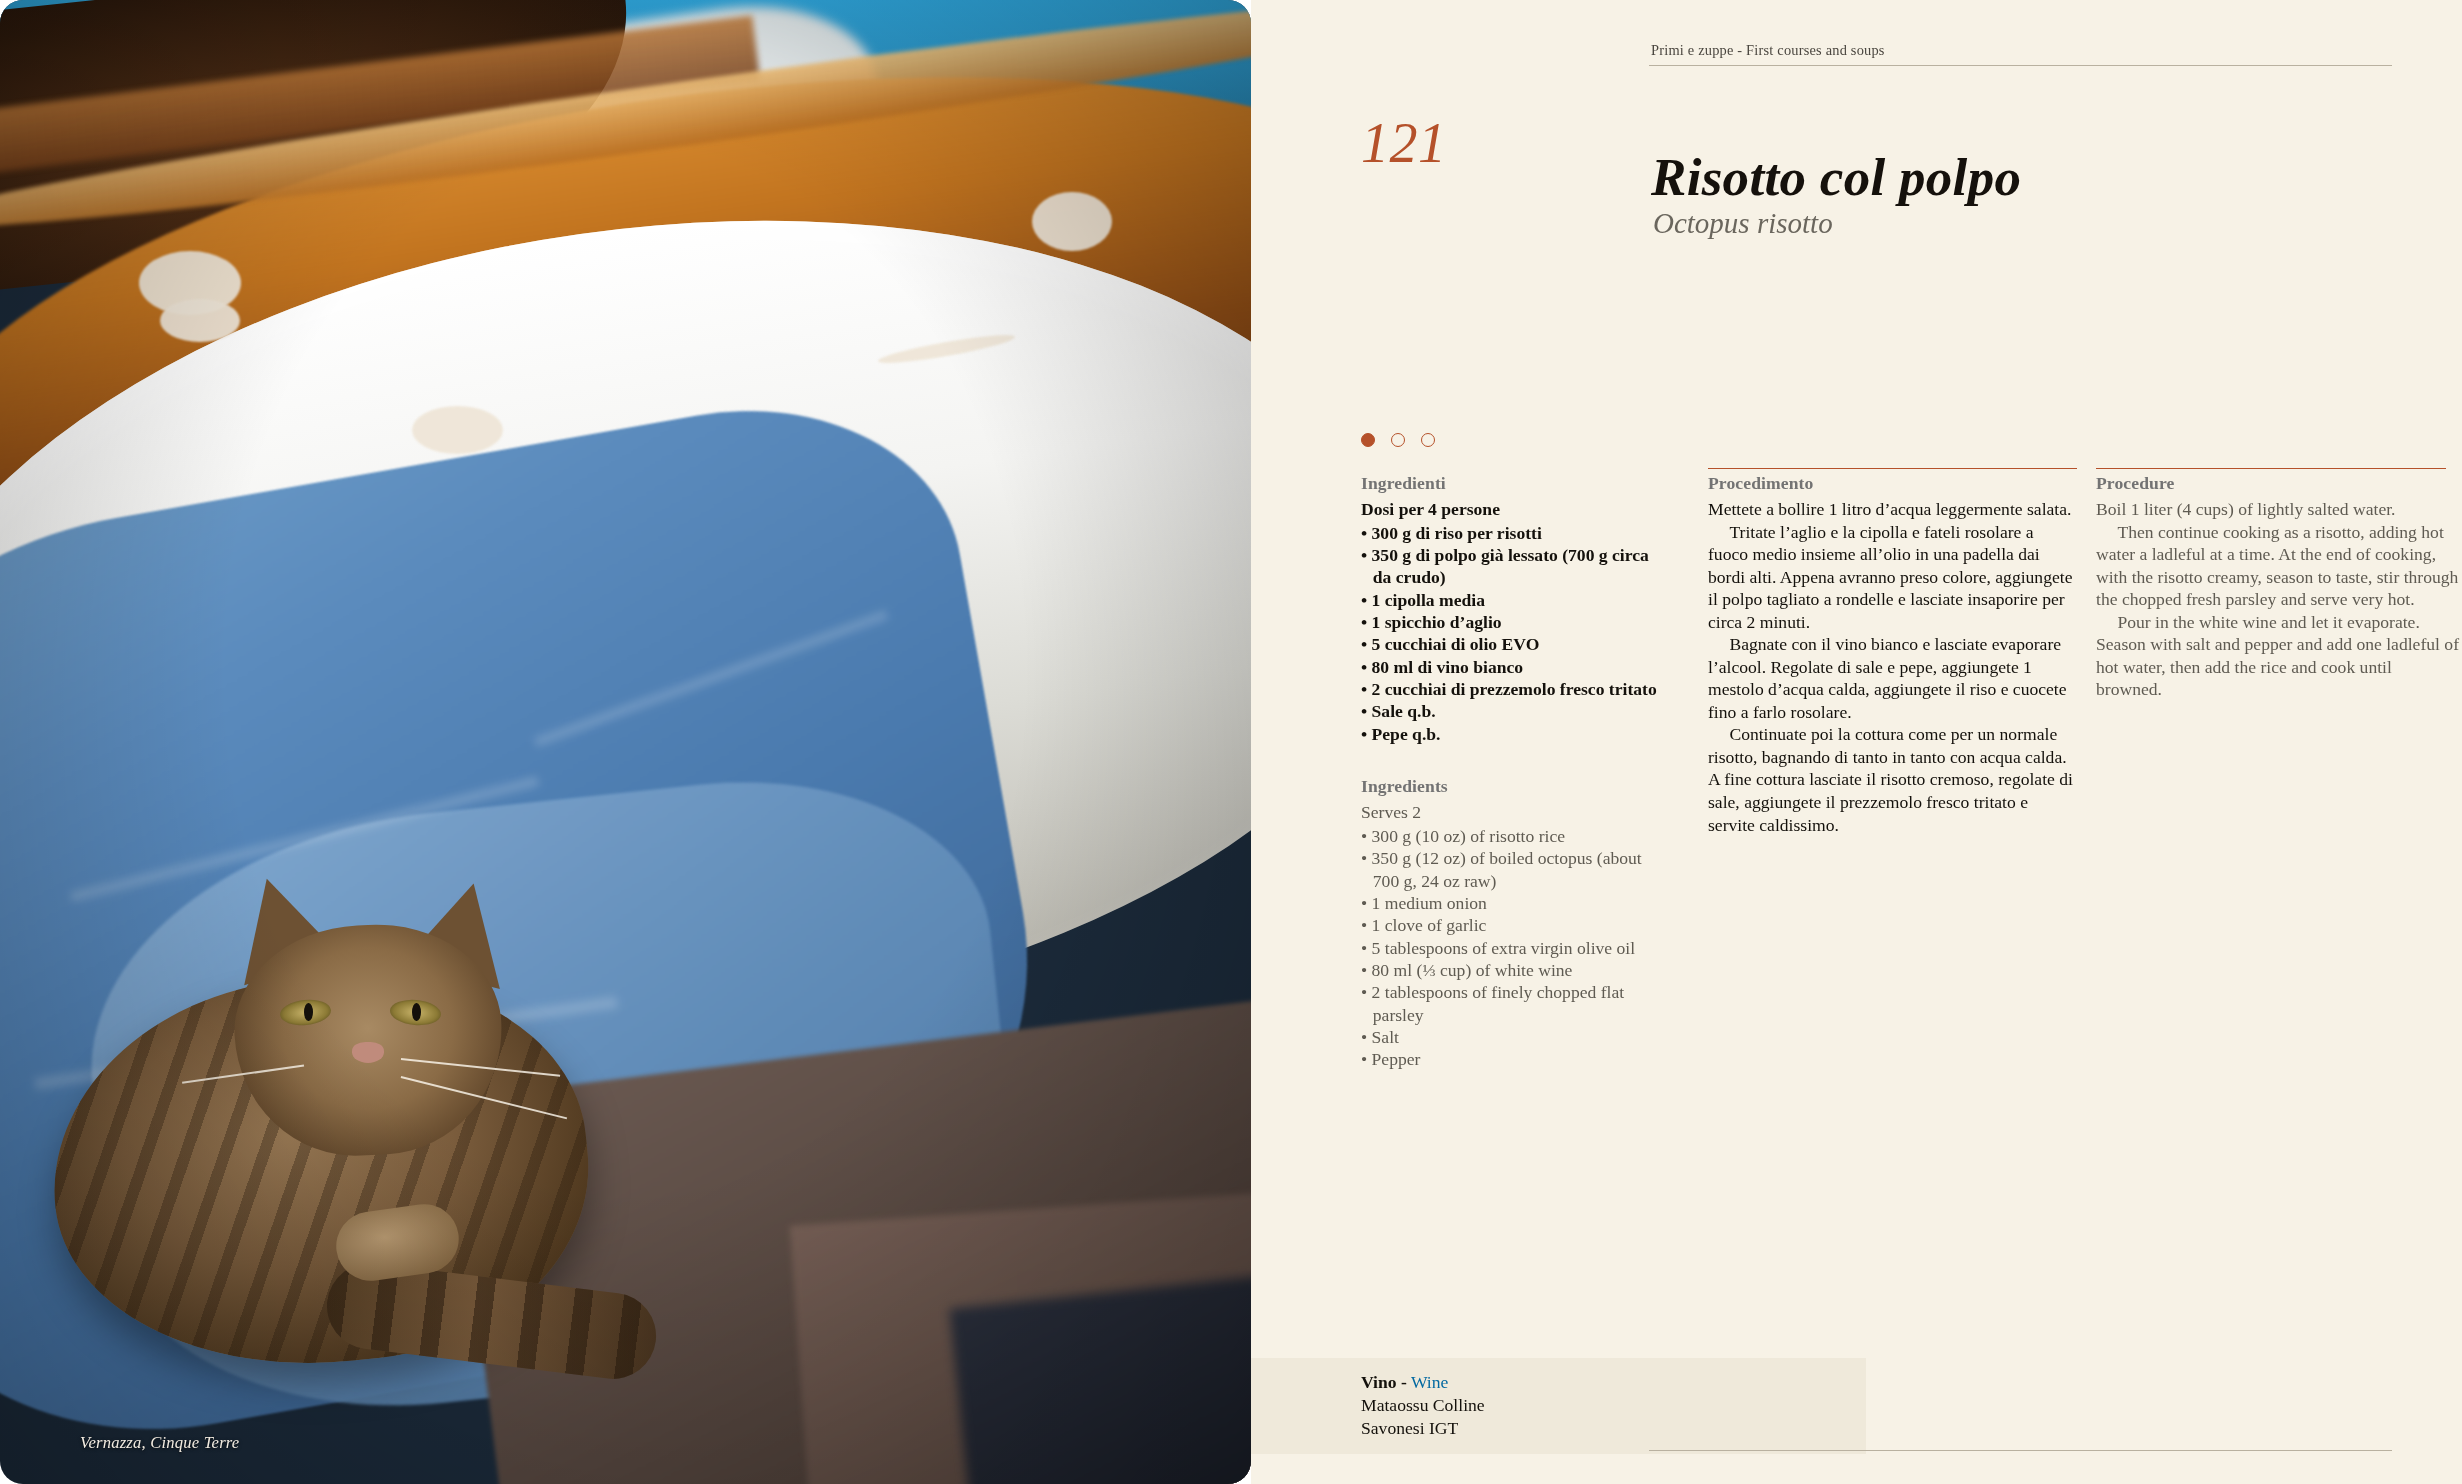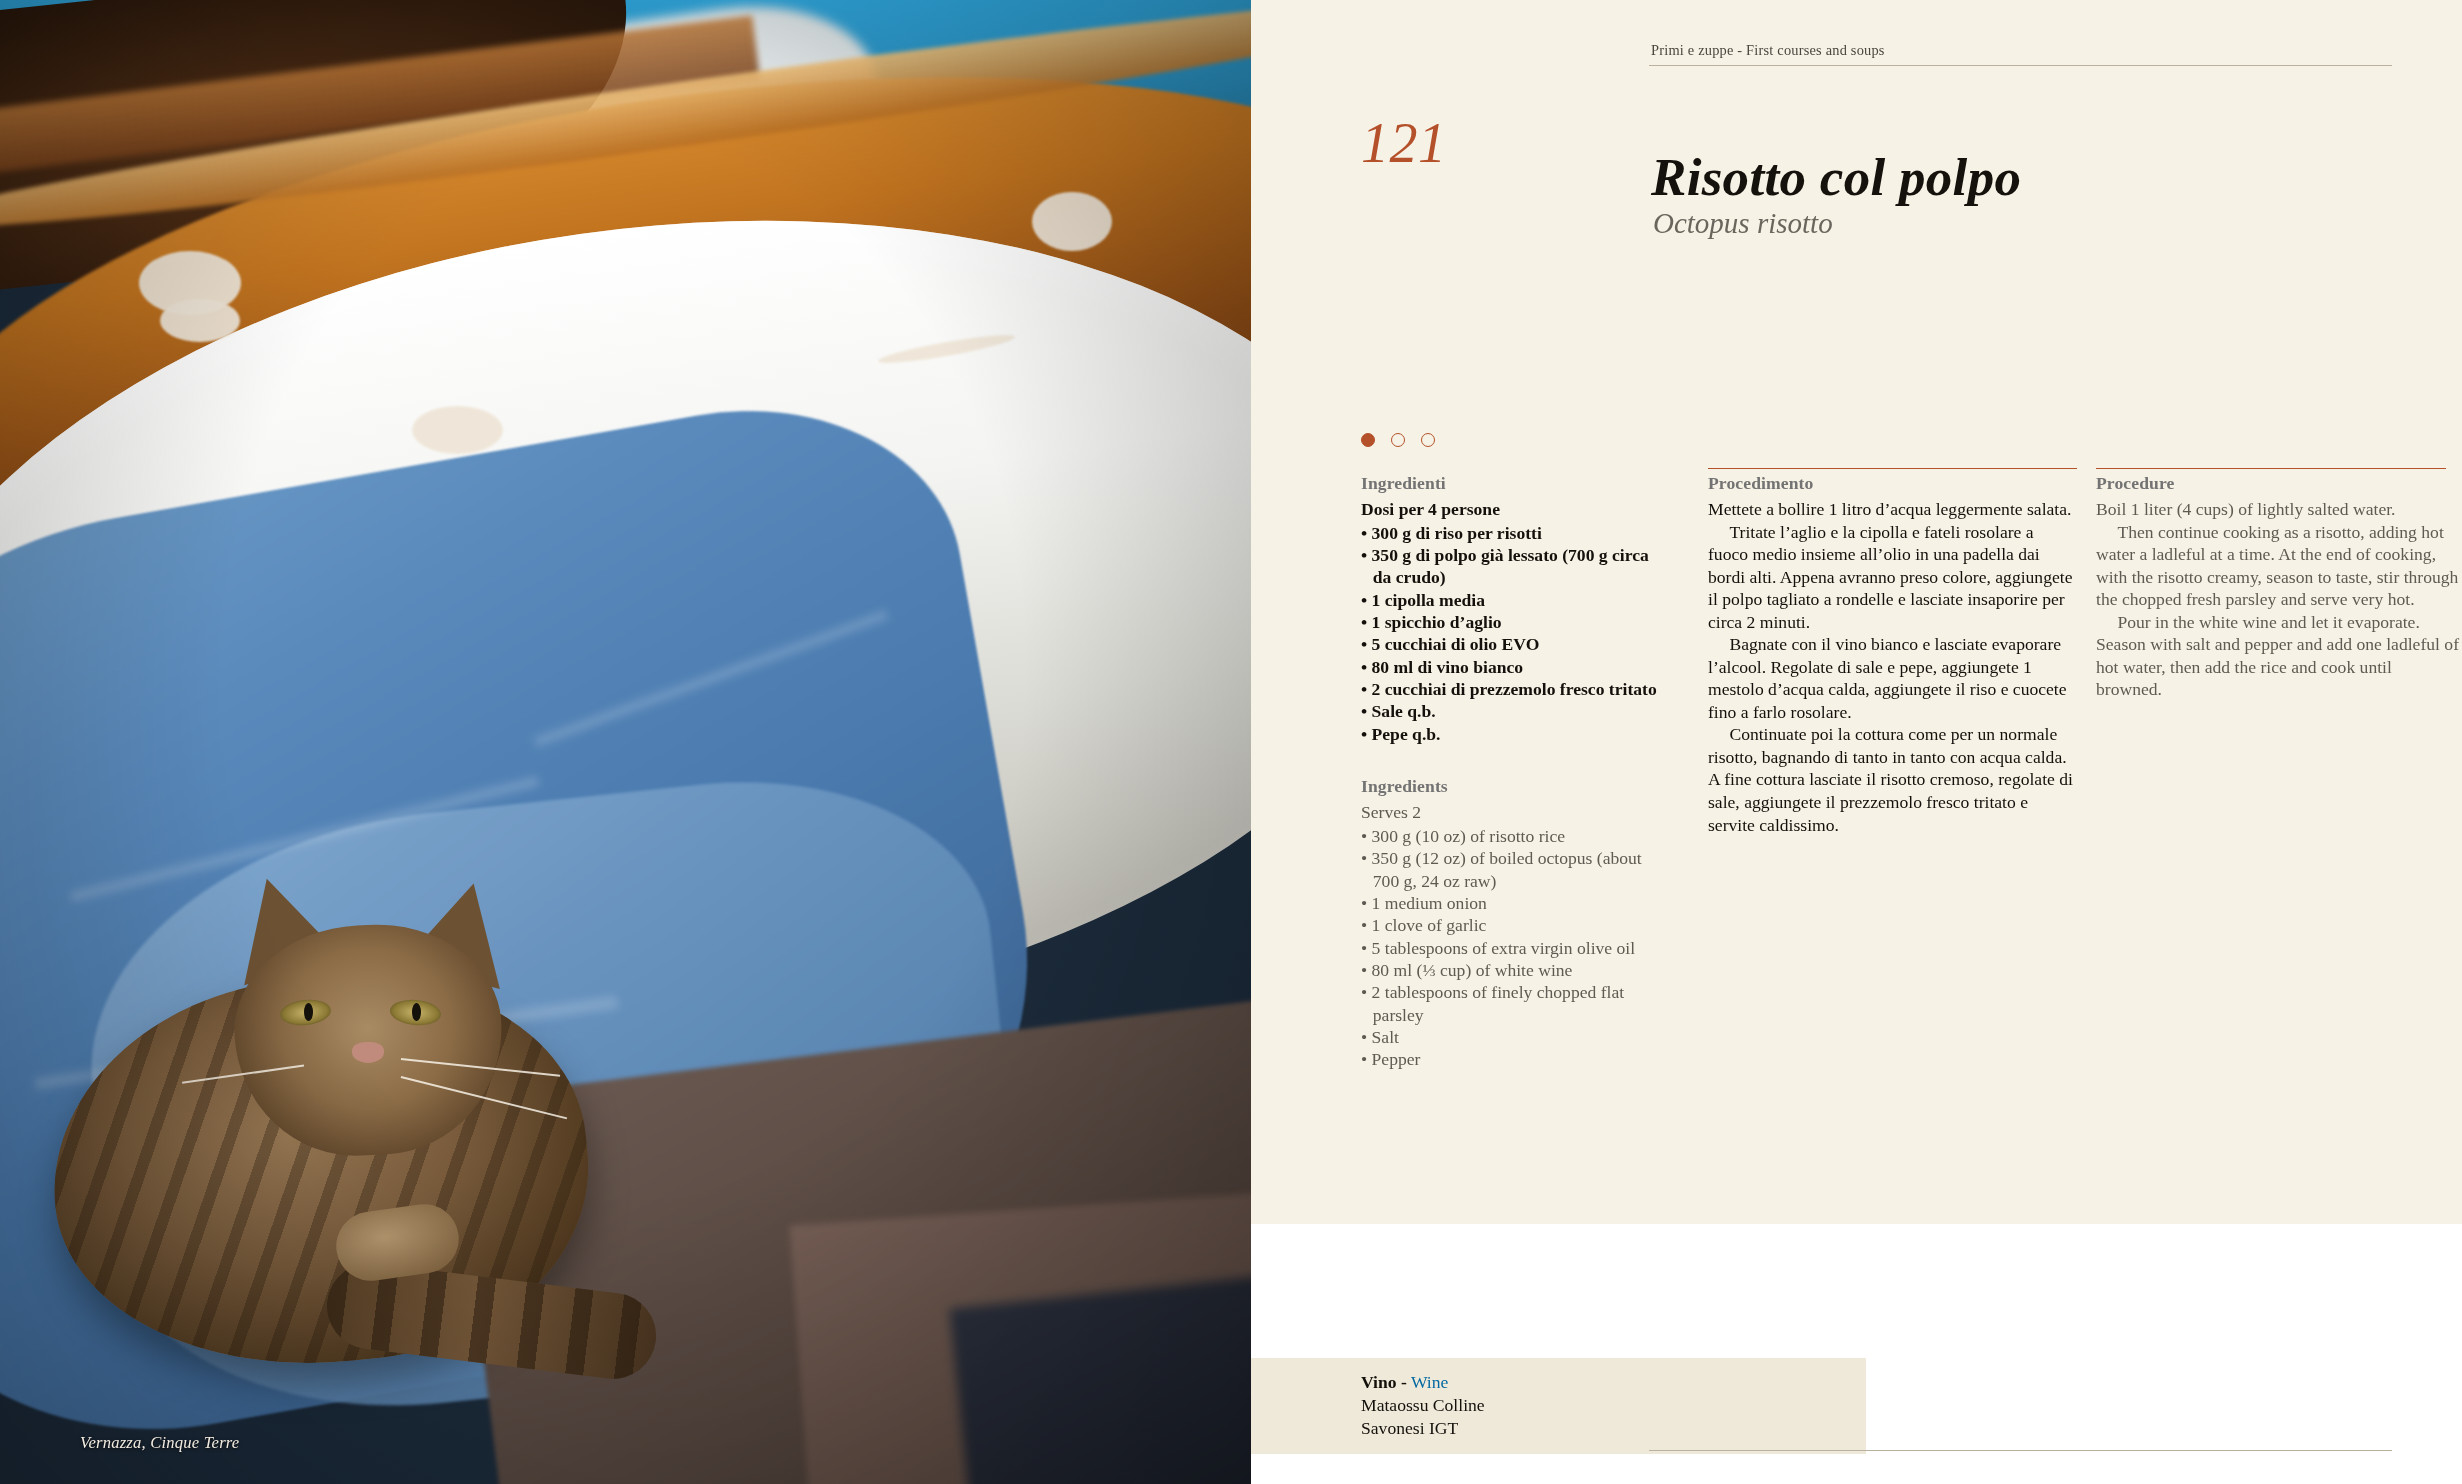--- a/index.html
+++ b/index.html
@@ -20,20 +20,21 @@
     display: flex;
   }
 
   
   .photo-page {
     position: relative;
     width: 1251px;
     height: 1484px;
     overflow: hidden;
     background: #1b2a3a;
+    border-radius: 23px;
   }
   .photo-canvas {
     position: absolute;
     inset: 0;
   }
 
   
   .ph-sky {
     position: absolute;
     left: 0; top: 0; width: 100%; height: 176px;
@@ -261,21 +262,21 @@
     font-style: italic;
     font-size: 16.6px;
     letter-spacing: 0.2px;
     text-shadow: 0 1.1px 3.2px rgba(0,0,0,.75);
   }
 
   
   .text-page {
     position: relative;
     width: 1211px;
-    height: 1224px;
+    height: 1484px;
     background: #f7f2e6;
   }
   .running-head {
     position: absolute;
     left: 400px;
     top: 42px;
     font-size: 14.4px;
     color: #4a463f;
     letter-spacing: 0.2px;
   }

